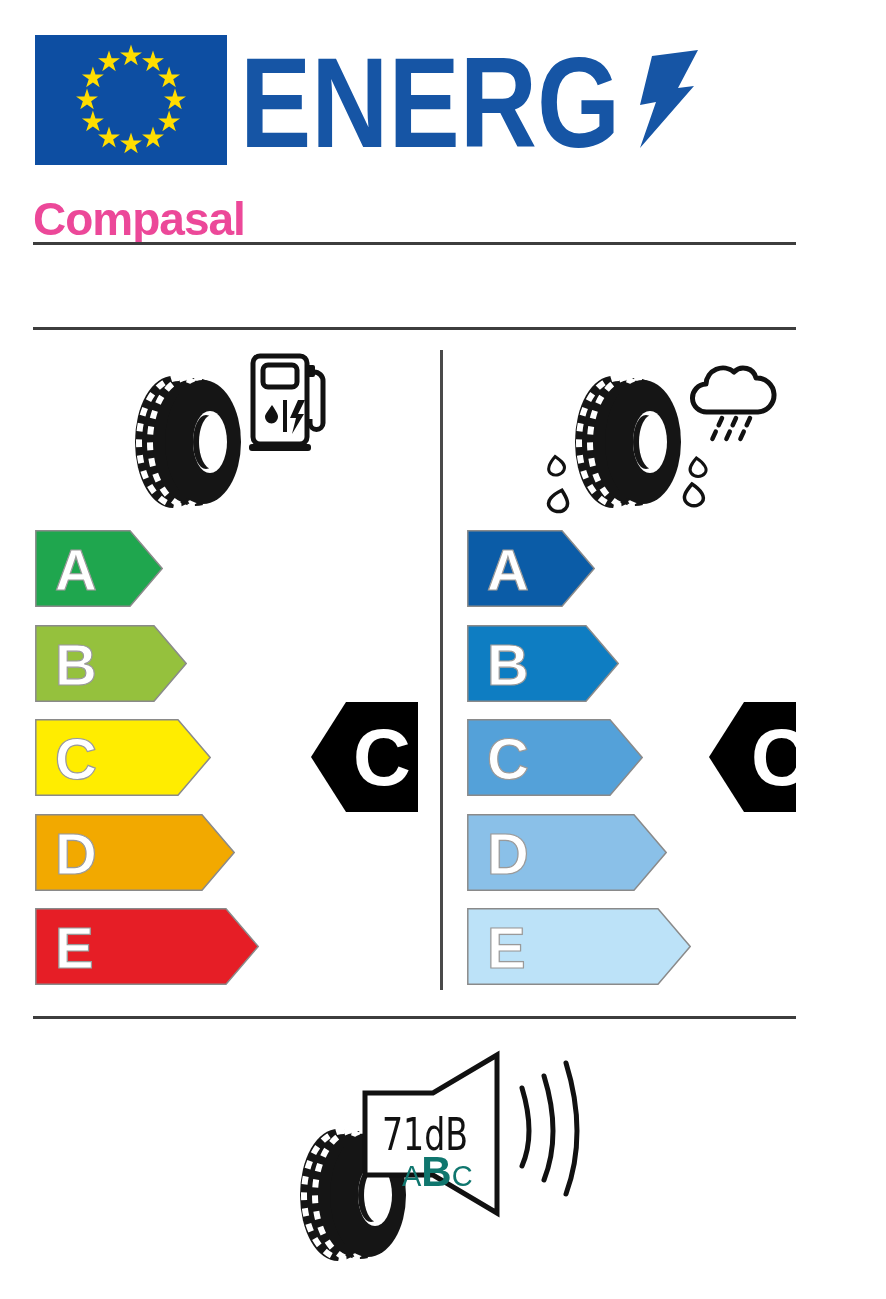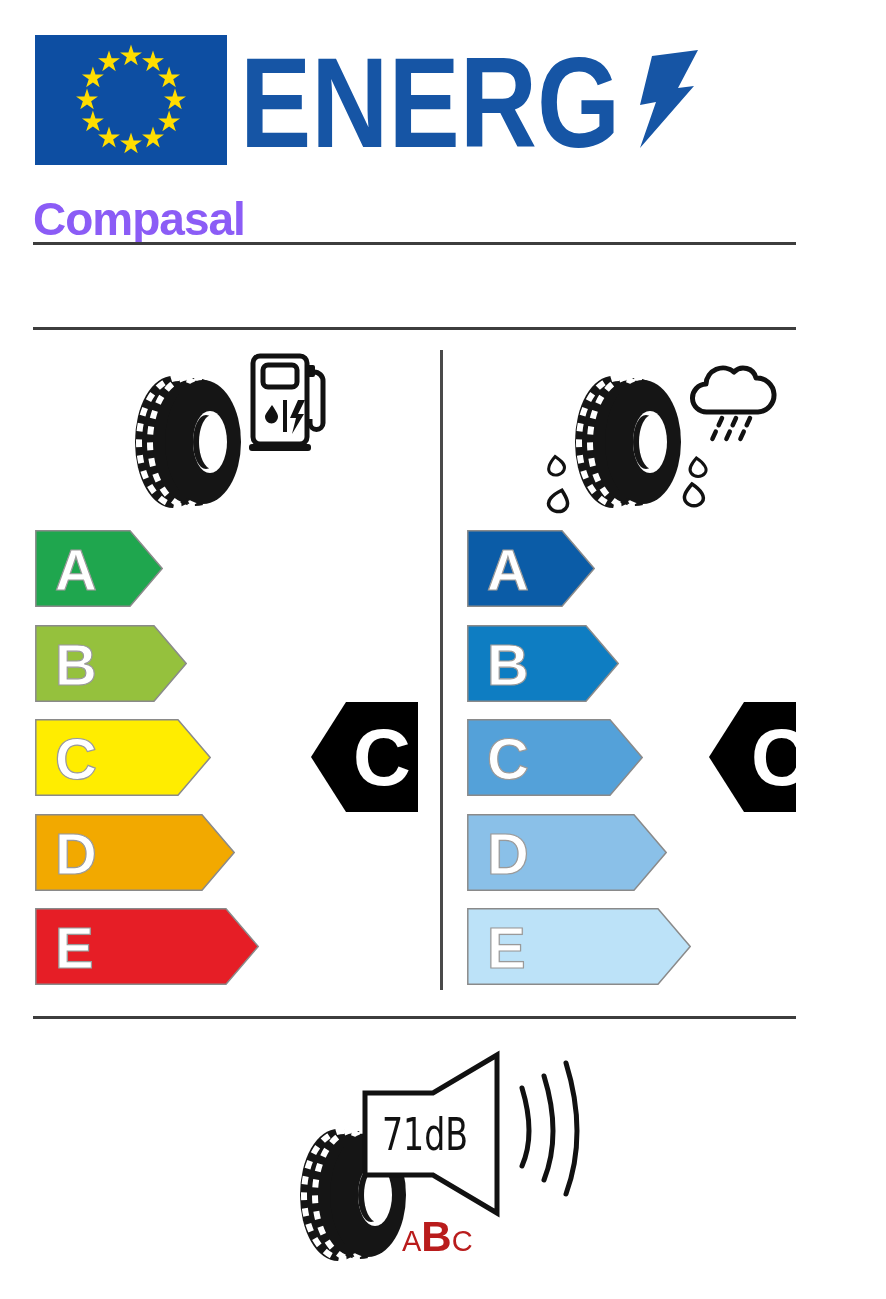--- a/index.html
+++ b/index.html
@@ -1,32 +1,32 @@
 <!DOCTYPE html>
 <html><head>
 <meta charset="utf-8">
 <style>
   html,body{margin:0;padding:0;background:#fff;}
   #label{position:relative;width:796px;height:1299px;background:#fff;overflow:hidden;
          font-family:"Liberation Sans",sans-serif;}
   .abs{position:absolute;}
   .hline{position:absolute;height:3px;background:#3d3d3d;}
   .vline{position:absolute;width:3px;background:#4a4a4a;}
-  #brand-name{position:absolute;left:33px;top:192px;font-size:46px;font-weight:bold;color:#8b5cf6;
+  #brand-name{position:absolute;left:33px;top:192px;font-size:46px;font-weight:bold;color:#ec4899;
               letter-spacing:-1px;}
   .grade-row{position:absolute;height:77px;}
   .grade-row svg{position:absolute;left:0;top:0;}
   .grade-letter{position:absolute;left:20px;top:0;height:77px;line-height:79px;
                 font-size:58px;font-weight:bold;color:#fff;
                 -webkit-text-stroke:1.2px #9a9a9a;text-shadow:0 0 1px #999;}
   .rating{position:absolute;width:110px;height:114px;}
   .rating svg{position:absolute;left:0;top:0;}
   .rating-letter{position:absolute;left:36px;top:0;width:72px;height:114px;line-height:116px;
                  text-align:center;font-size:80px;font-weight:bold;color:#fff;}
-  #noise-abc{position:absolute;left:402px;top:1213px;color:#b91c1c;white-space:nowrap;}
+  #noise-abc{position:absolute;left:402px;top:1148px;color:#0f766e;white-space:nowrap;}
   #noise-abc .sm{font-size:29px;}
   #noise-abc .lg{font-size:42px;font-weight:bold;}
   #defs-svg{position:absolute;width:0;height:0;overflow:hidden;}
   svg text{font-family:"Liberation Sans",sans-serif;}
   .db-text{font-family:"DejaVu Sans",sans-serif;}
 </style>
 </head>
 <body>
 
 <svg id="defs-svg" aria-hidden="true">

